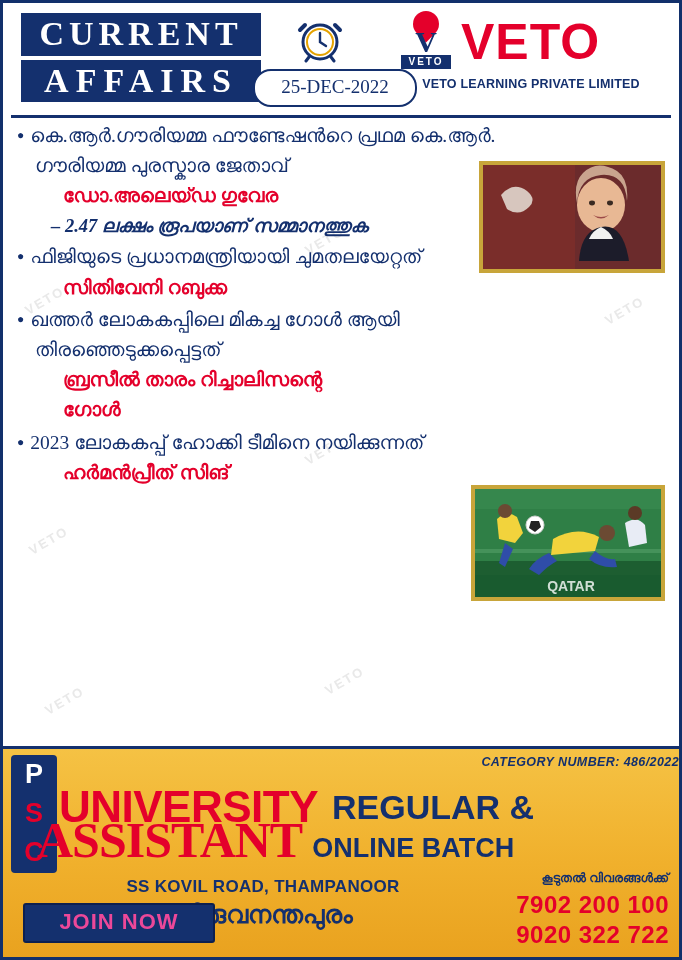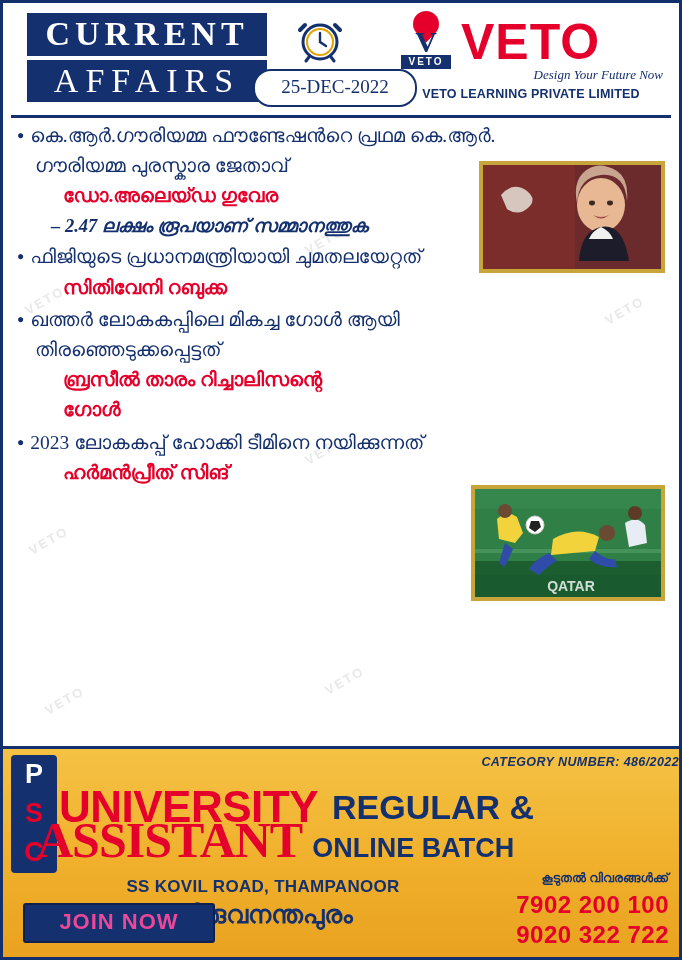--- a/index.html
+++ b/index.html
@@ -26,41 +26,41 @@
   
   .header {
     position: relative;
     height: 110px;
     box-sizing: border-box;
     padding: 8px 10px 0 10px;
     background: #ffffff;
   }
   .title-block {
     position: absolute;
-    left: 24px;
+    left: 18px;
     top: 10px;
     width: 240px;
     border-radius: 19px;
   }
   .title-current {
     background: #14306e;
     color: #ffffff;
     font-size: 34px;
     font-weight: bold;
     letter-spacing: 5px;
     text-align: center;
     padding: 4px 0 4px 0;
     line-height: 1.02;
     font-family: "Liberation Serif", serif;
   }
   .title-affairs {
     background: #14306e;
     color: #ffffff;
     font-size: 34px;
-    font-weight: normal;
+    font-weight: bold;
     letter-spacing: 7px;
     text-align: center;
     padding: 4px 0 4px 0;
     margin-top: 4px;
     line-height: 1.02;
     font-family: "Liberation Serif", serif;
   }
 
   
   .clock {
@@ -422,21 +422,20 @@
 
     <div class="veto-wrap">
       <div class="veto-row">
         <div class="veto-mark">
           <div class="flame"></div>
           <div class="vchar">V</div>
           <div class="vbar">VETO</div>
         </div>
         <div class="veto-text">VETO</div>
       </div>
-      <div class="veto-tag">Design Your Future Now</div>
       <div class="veto-sub">VETO LEARNING PRIVATE LIMITED</div>
     </div>
 
     <div class="header-rule"></div>
   </div>
 
   <div class="content">
 
     <div class="wm" style="left:20px; top:180px;">VETO</div>
     <div class="wm" style="left:300px; top:120px;">VETO</div>

